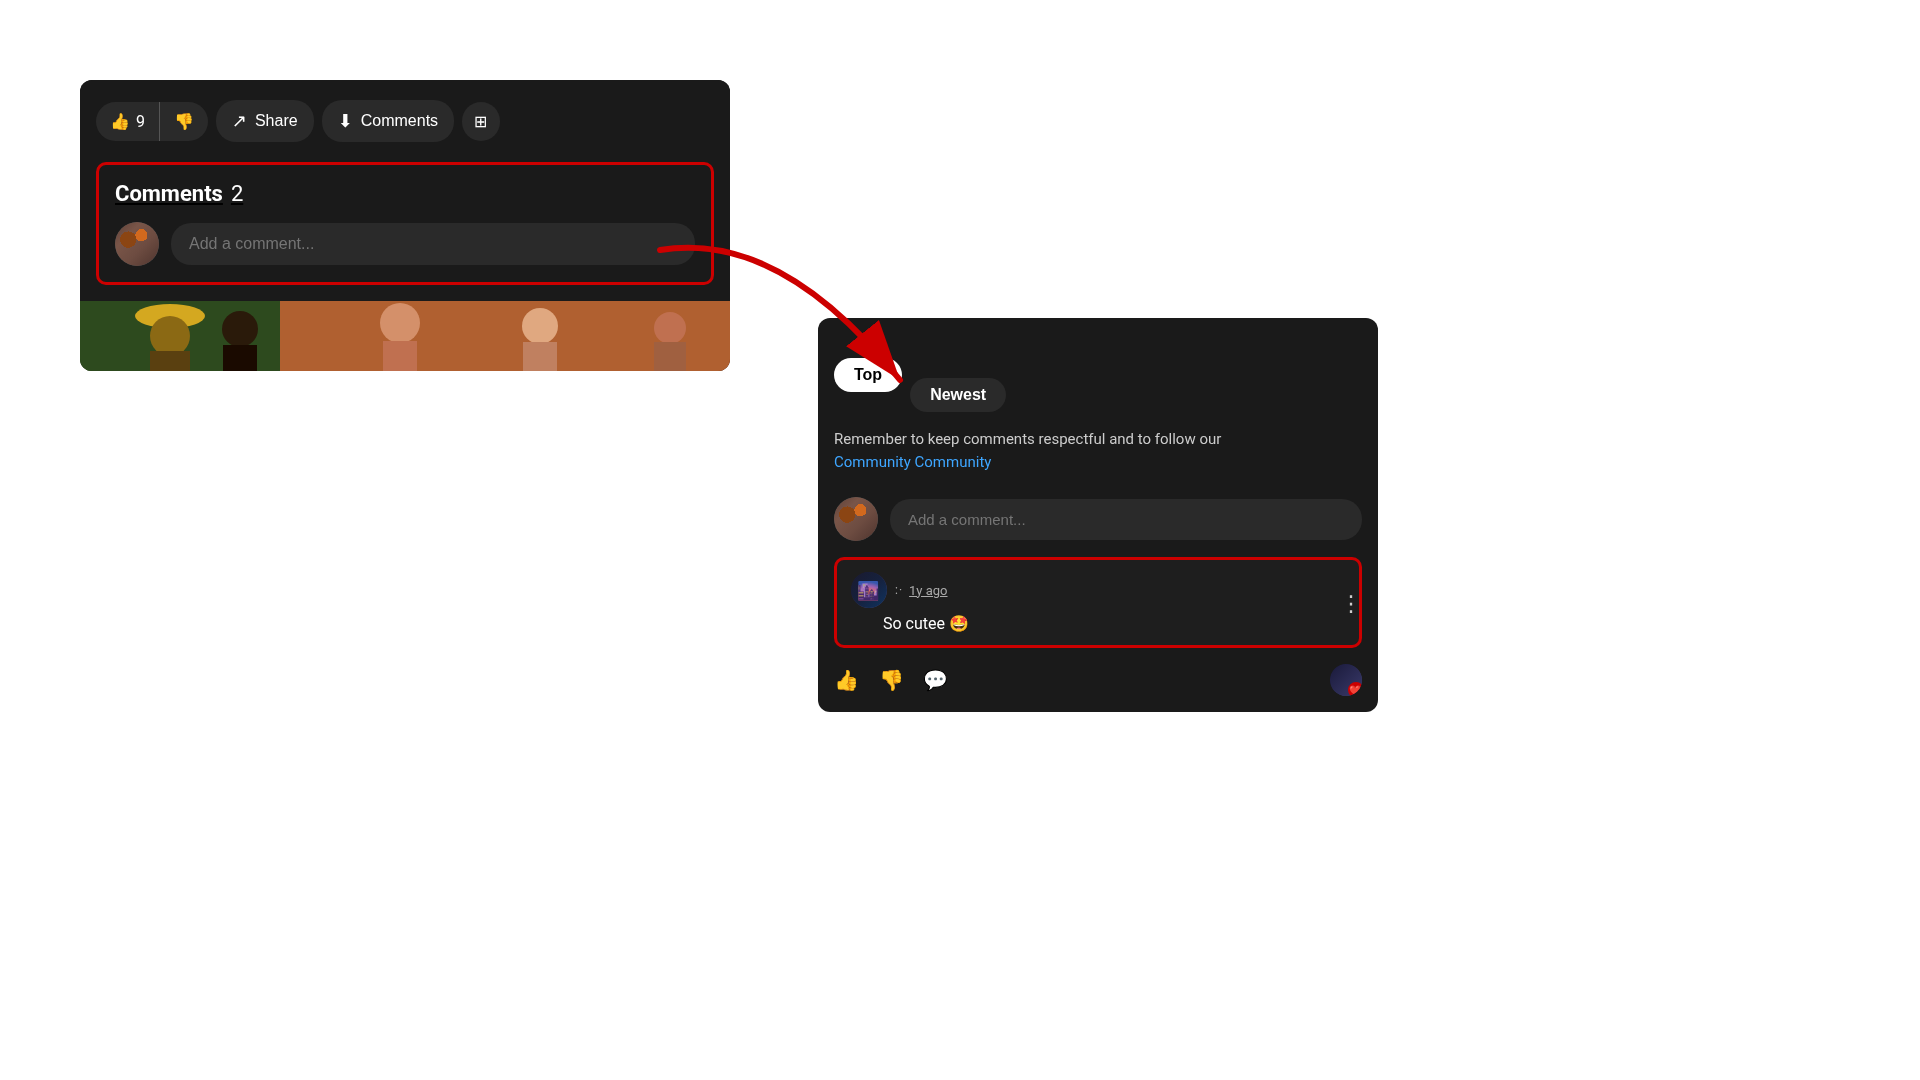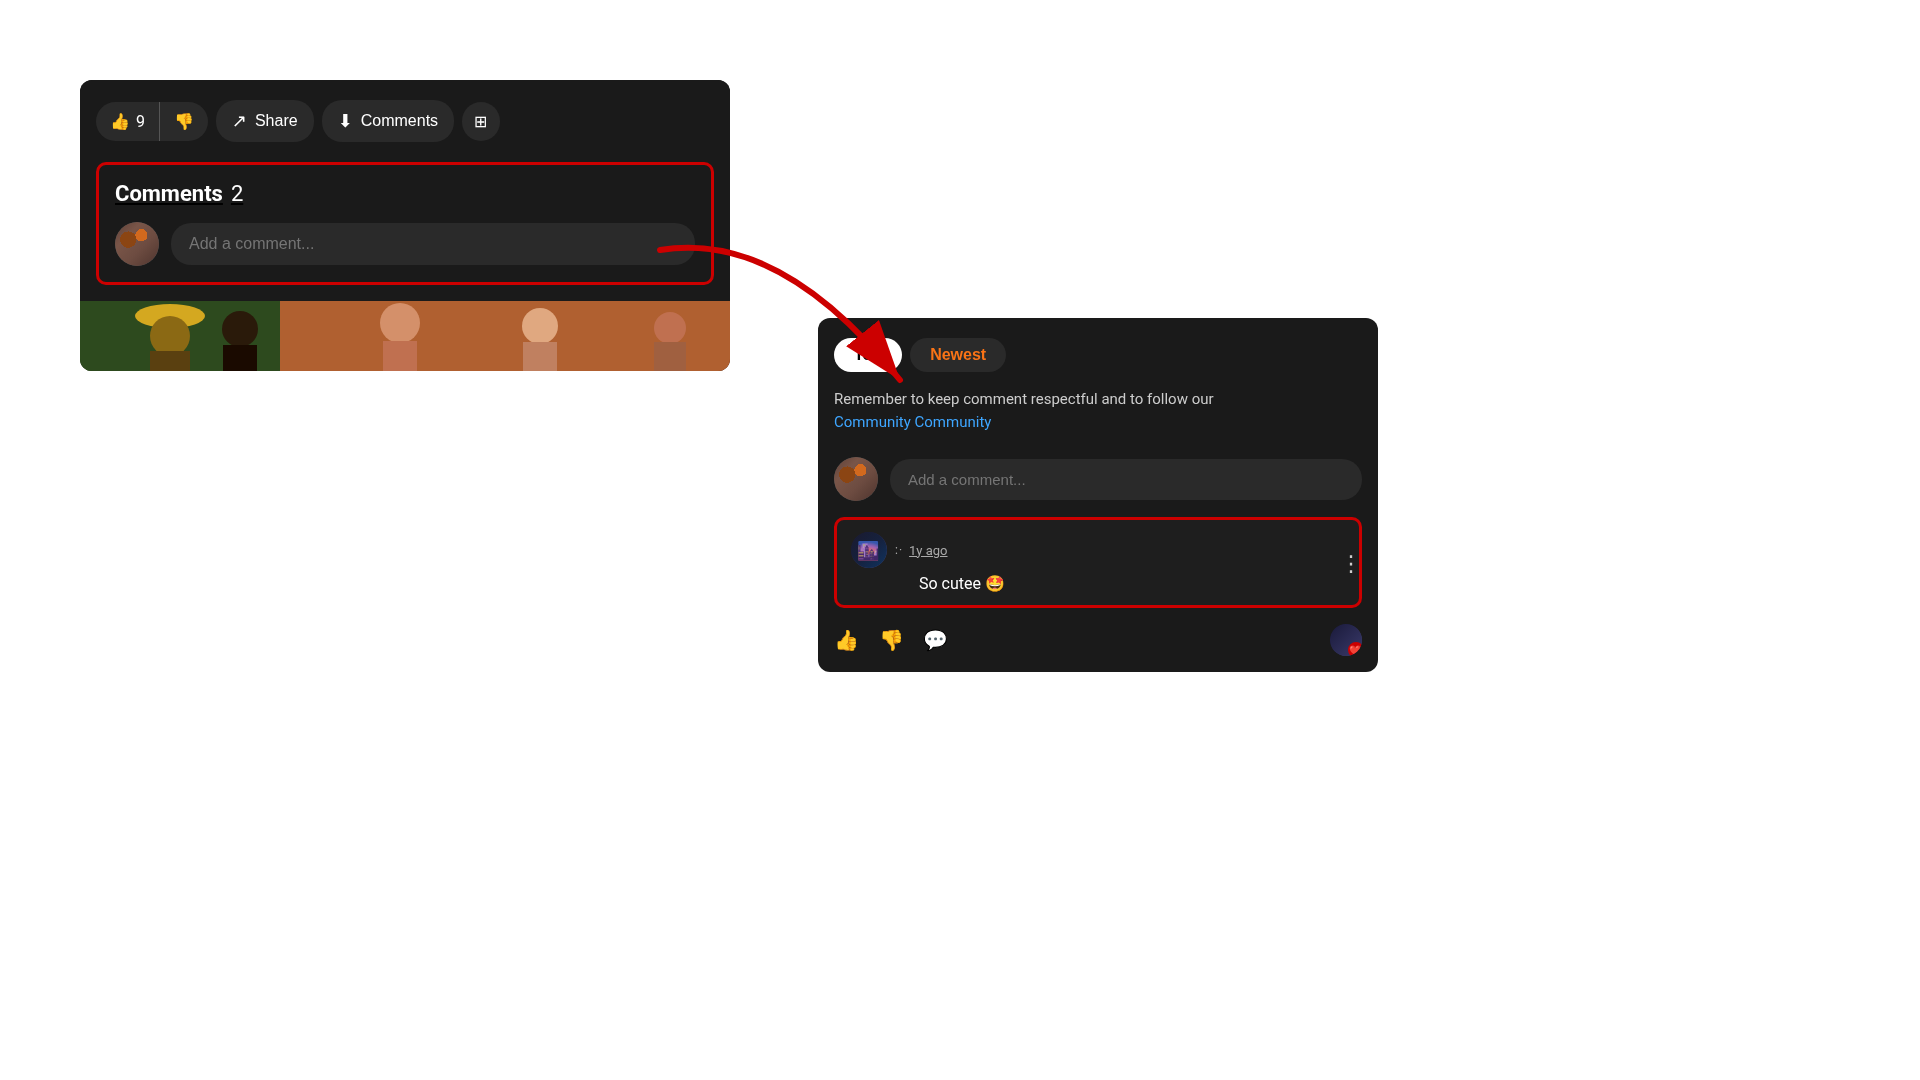--- a/index.html
+++ b/index.html
@@ -200,21 +200,22 @@
       cursor: pointer;
     }
 
     .tab-active {
       background: #ffffff;
       color: #000000;
     }
 
     .tab-inactive {
       background: #2a2a2a;
-      color: #f97316;
+      color: #ffffff;
+      margin-top: 40px;
     }
 
     .guidelines-text {
       padding: 0 16px 16px 16px;
       color: #cccccc;
       font-size: 15px;
       line-height: 1.5;
     }
 
     .guidelines-link {
@@ -283,21 +284,21 @@
     .comment-time {
       color: #aaa;
       font-size: 13px;
       text-decoration: underline;
     }
 
     .comment-text {
       color: #ffffff;
       font-size: 16px;
       font-weight: 400;
-      margin-left: 68px;
+      margin-left: 32px;
     }
 
     .comment-actions {
       display: flex;
       align-items: center;
       justify-content: space-between;
       padding: 8px 16px 16px 16px;
     }
 
     .comment-action-left {
@@ -471,21 +472,21 @@
   <div class="tabs-row">
     <button class="tab-btn tab-active">
       <span>Top</span>
     </button>
     <button class="tab-btn tab-inactive">
       <span>Newest</span>
     </button>
   </div>
 
   <div class="guidelines-text">
-    <span>Remember to keep comment respectful and to follow our</span>
+    <span>Remember to keep comments respectful and to follow our</span>
     <br>
     <a class="guidelines-link" href="#">
       <span>Community Community</span>
     </a>
   </div>
 
   <div class="comment-input-row2">
     <div class="avatar">
       <div class="avatar-art1"></div>
     </div>

